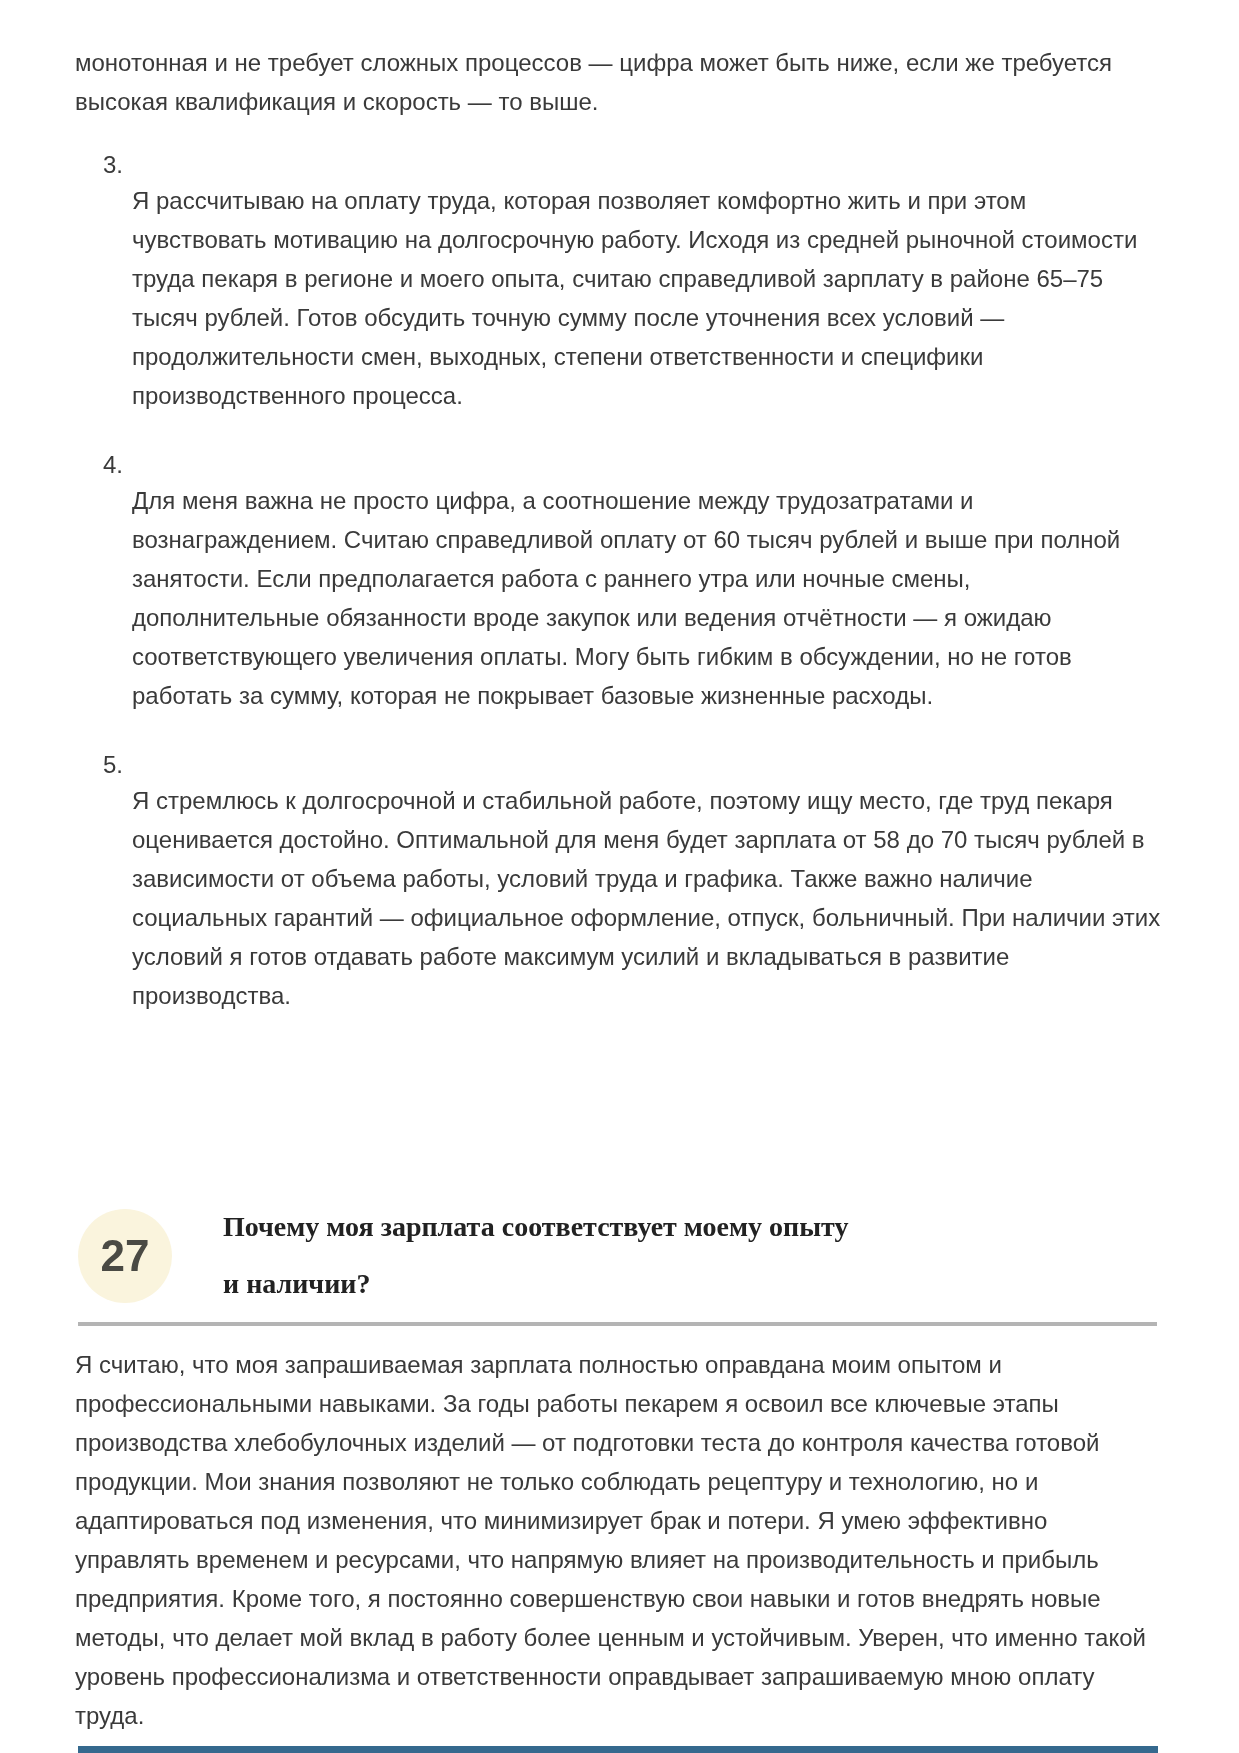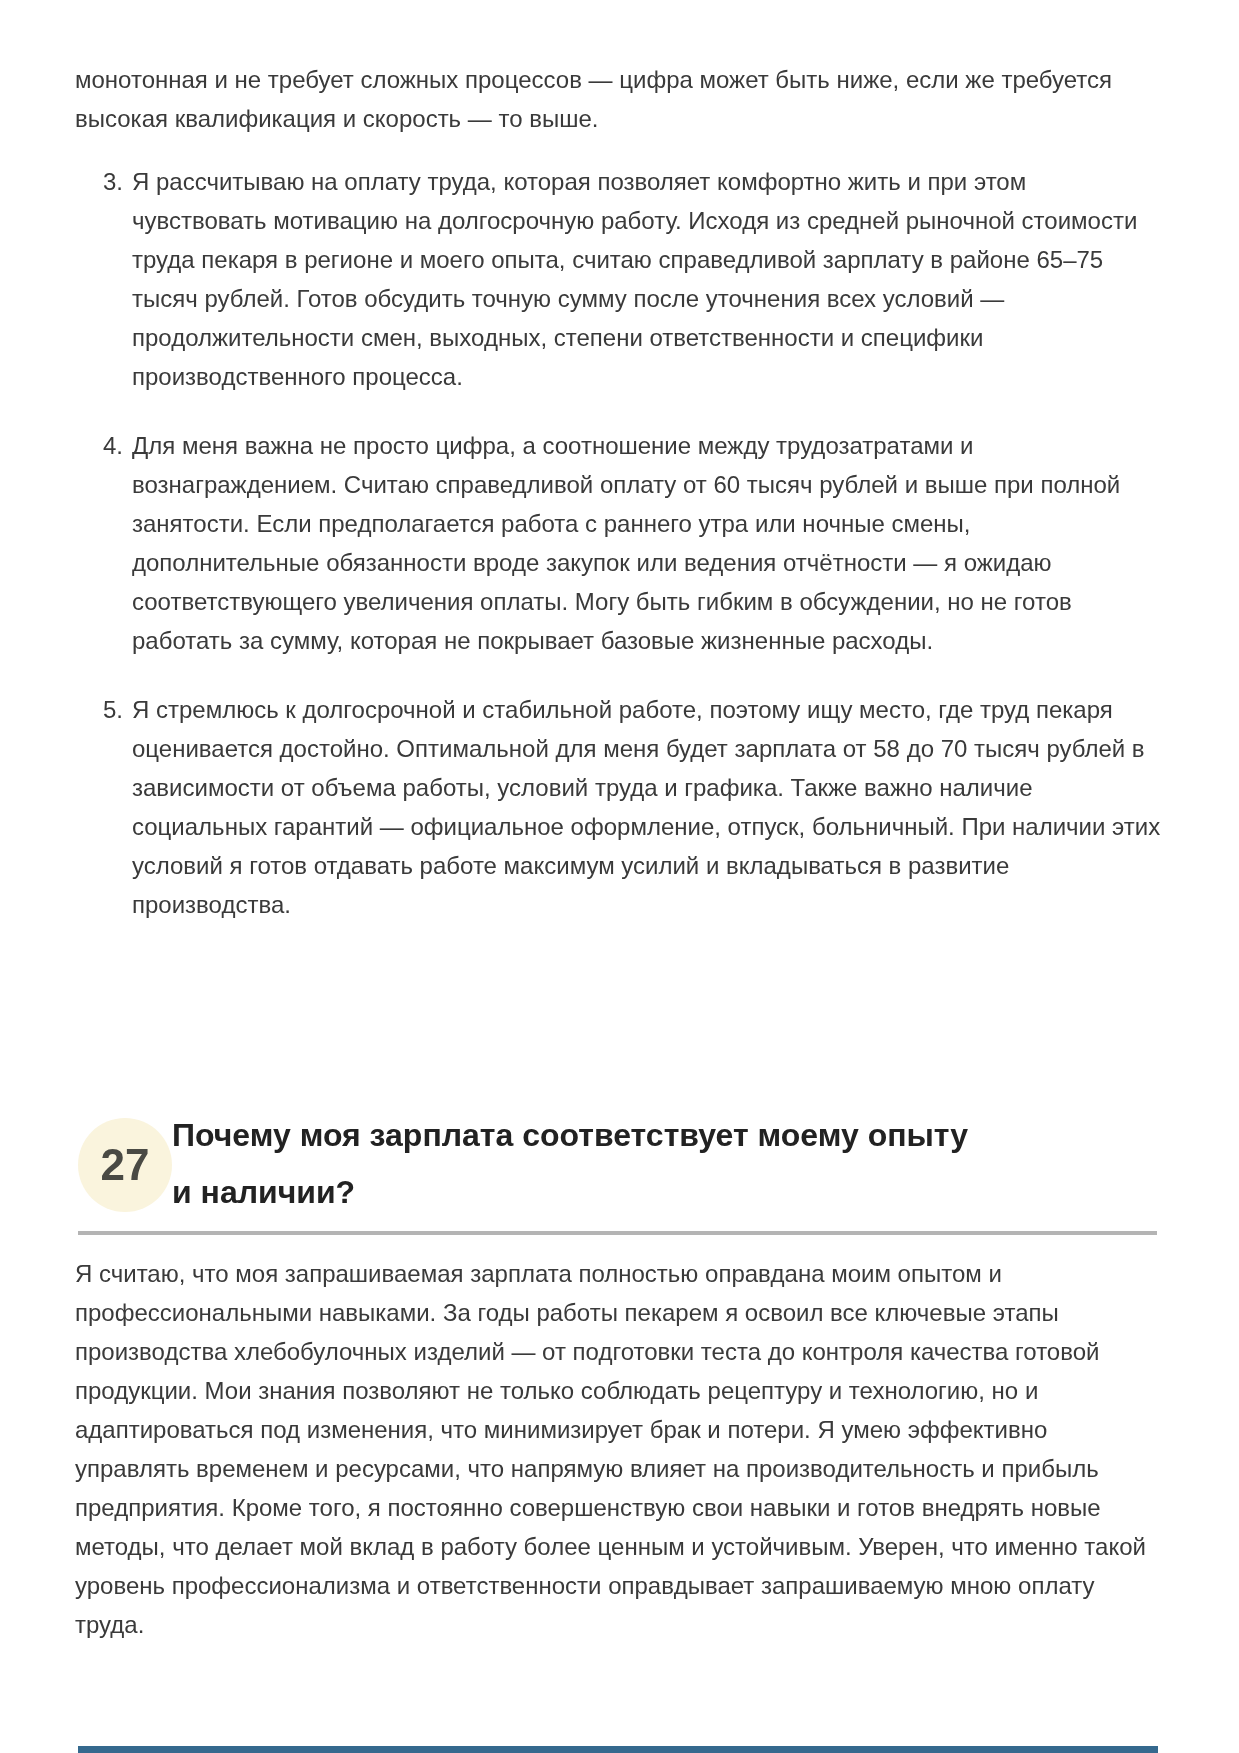--- a/index.html
+++ b/index.html
@@ -10,21 +10,21 @@
   .page {
     position: relative;
     width: 1239px;
     height: 1753px;
     background: var(--page-bg, #ffffff);
     font-family: "Liberation Sans", "DejaVu Sans", sans-serif;
     color: var(--text-color, #3a3a3a);
     overflow: hidden;
   }
   .doc {
-    padding: 60px 75px 0 75px;
+    padding: 43px 75px 0 75px;
   }
   .body-text {
     font-size: 24px;
     line-height: 39px;
     letter-spacing: 0px;
   }
   .intro-cont {
     margin-left: 57px;
   }
   .qa-item {
@@ -35,20 +35,21 @@
     margin-top: 24px;
   }
   .qa-num {
     flex: 0 0 57px;
     box-sizing: border-box;
     text-align: right;
     padding-right: 9px;
   }
   .qa-text {
     flex: 1 1 auto;
+    margin-top: 36px;
   }
   .section-gap {
     height: 185px;
   }
   .section-header {
     display: flex;
     align-items: center;
     margin-left: 3px;
   }
   .badge {
@@ -58,25 +59,27 @@
     border-radius: 50%;
     background: var(--badge-bg, #faf4dd);
     color: var(--badge-text, #4a4a44);
     font-size: 44px;
     font-weight: bold;
     display: flex;
     align-items: center;
     justify-content: center;
   }
   .q-title {
+    margin-left: 51px;
     margin-top: -2px;
-    font-size: 32px;
+    font-size: 28px;
     line-height: 57px;
     font-weight: bold;
     color: var(--heading-color, #222222);
+    font-family: Liberation Serif, serif;
   }
   .divider {
     height: 4px;
     width: 1079px;
     margin-left: 3px;
     margin-top: 10px;
     background: var(--divider-color, #b4b4b4);
   }
   .answer {
     margin-top: 19px;

